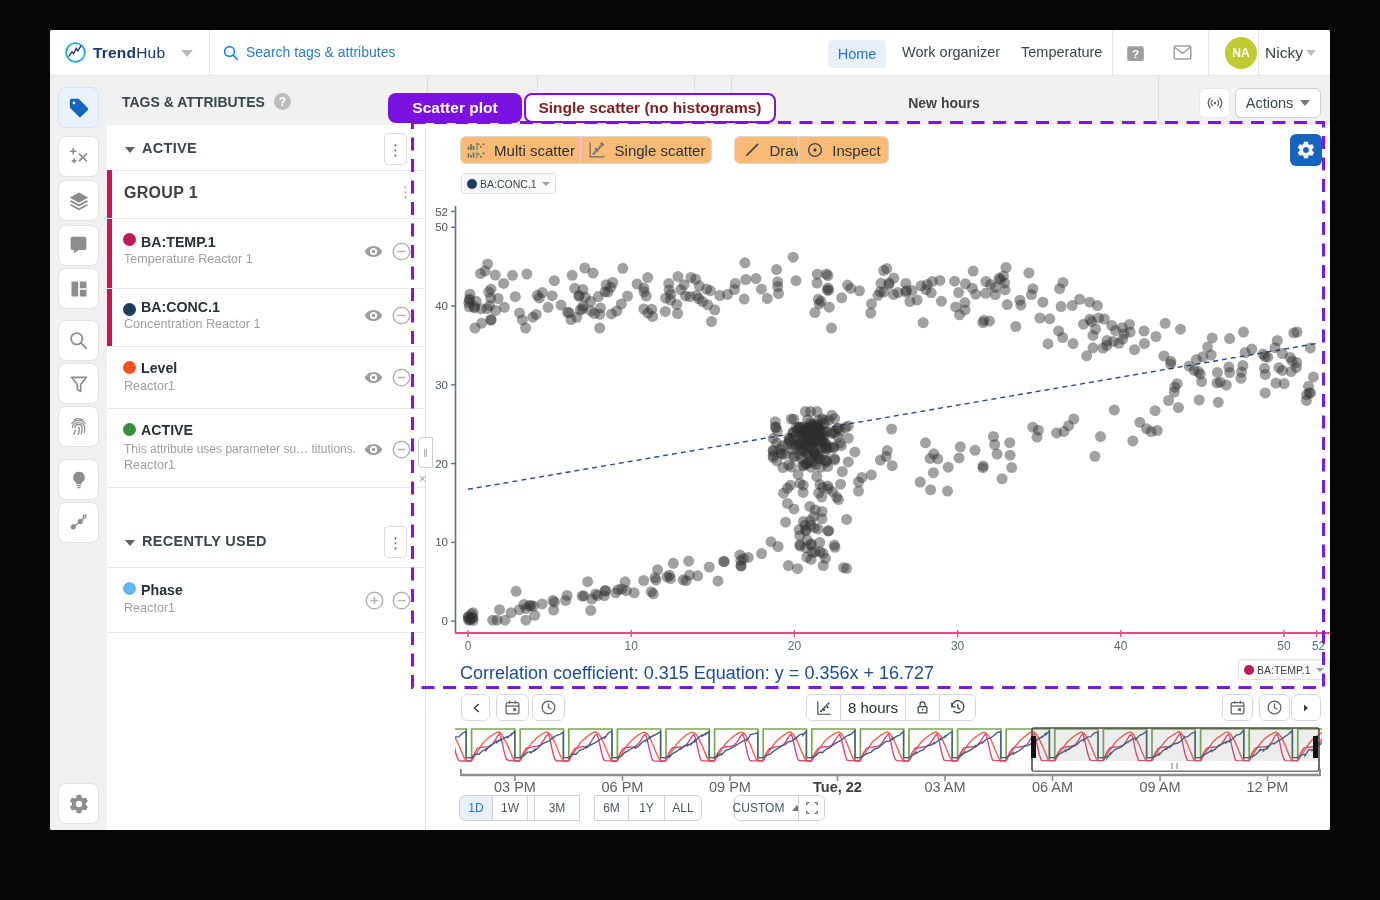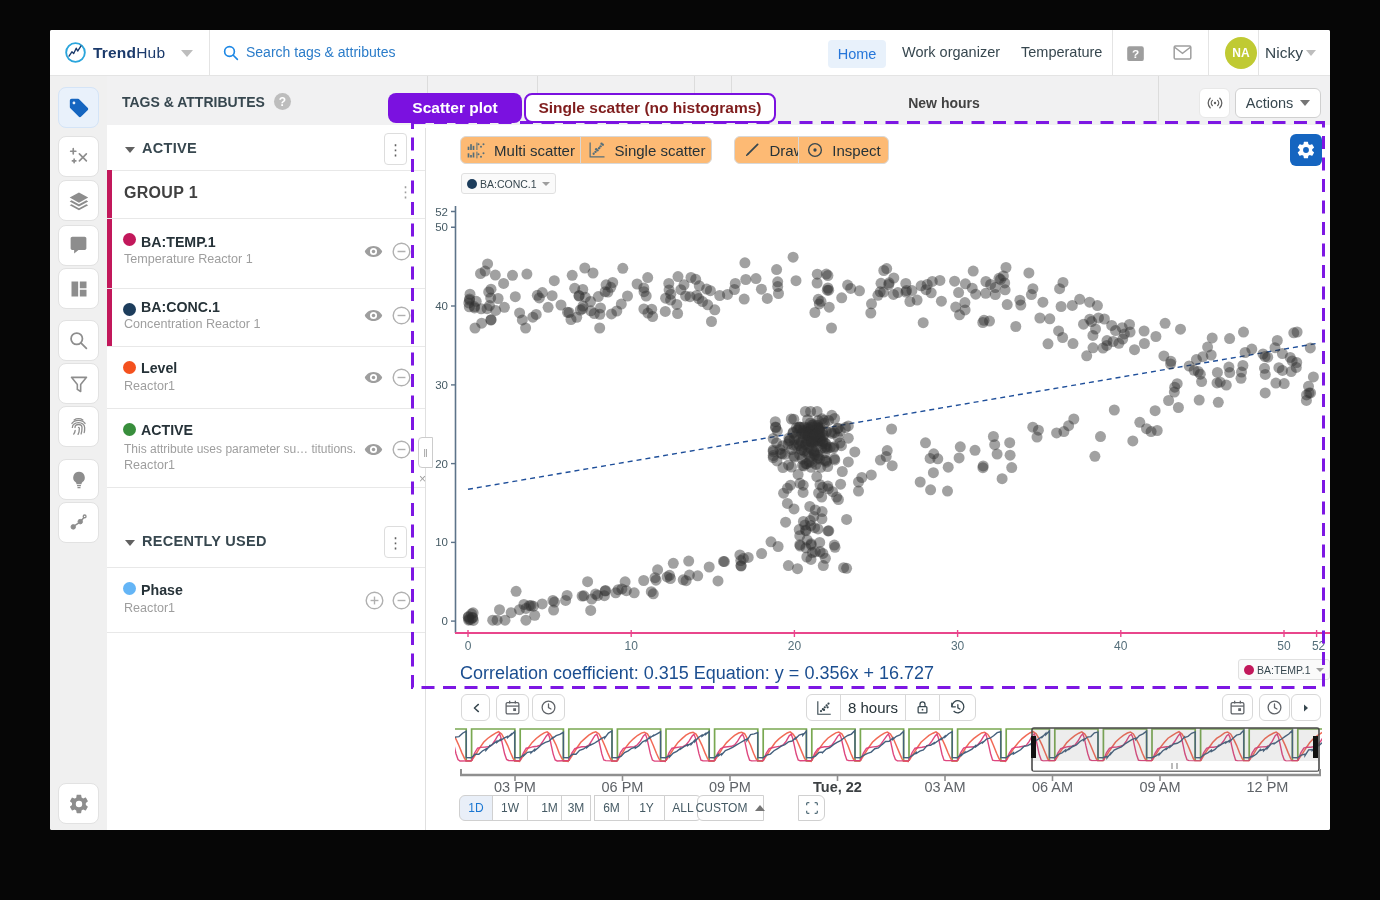--- a/index.html
+++ b/index.html
@@ -390,25 +390,25 @@
     </div>
   <div class="tbtn" style="left:1241px;width:30px">
       <svg width="8" height="10" viewBox="0 0 10 12">
         <path d="M2.5 1.5l5 4.5-5 4.5" fill="#37474f"></path>
       </svg>
     </div>
 
   <div class="rngbtn" style="left:409px;width:34px;border-radius:6px 0 0 6px;background:#e9eff8;color:#1976d2">1D</div>
   <div class="rngbtn" style="left:442px;width:36px">1W</div>
   <div class="rngbtn" style="left:477px;width:45px">1M</div>
-  <div class="rngbtn" style="left:511px;width:30px">3M</div>
+  <div class="rngbtn" style="left:484px;width:46px">3M</div>
   <div class="rngbtn" style="left:544px;width:35px">6M</div>
   <div class="rngbtn" style="left:578px;width:37px">1Y</div>
   <div class="rngbtn" style="left:614px;width:38px;border-radius:0 6px 6px 0">ALL</div>
-  <div class="rngbtn" style="left:647px;width:67px;border-radius:6px 0 0 6px;gap:8px">CUSTOM <span class="dcaret" style="border-top:none;border-bottom:6px solid #757575"></span></div>
+  <div class="rngbtn" style="left:684px;width:67px;border-radius:6px 0 0 6px;gap:8px">CUSTOM <span class="dcaret" style="border-top:none;border-bottom:6px solid #757575"></span></div>
   <div class="rngbtn" style="left:748px;width:27px;border-radius:0 6px 6px 0">
       <svg width="16" height="16" viewBox="0 0 24 24" fill="none" stroke="#546e7a" stroke-width="1.9">
         <path d="M8 4H5.5A1.5 1.5 0 004 5.5V8M16 4h2.5A1.5 1.5 0 0120 5.5V8M8 20H5.5A1.5 1.5 0 014 18.5V16M16 20h2.5a1.5 1.5 0 001.5-1.5V16"></path>
       </svg>
     </div>
 
   <svg class="ov" width="1280" height="800" viewBox="0 0 1280 800">
 <defs>
         <clipPath id="strip">
           <rect x="405" y="694" width="867" height="39"></rect>

